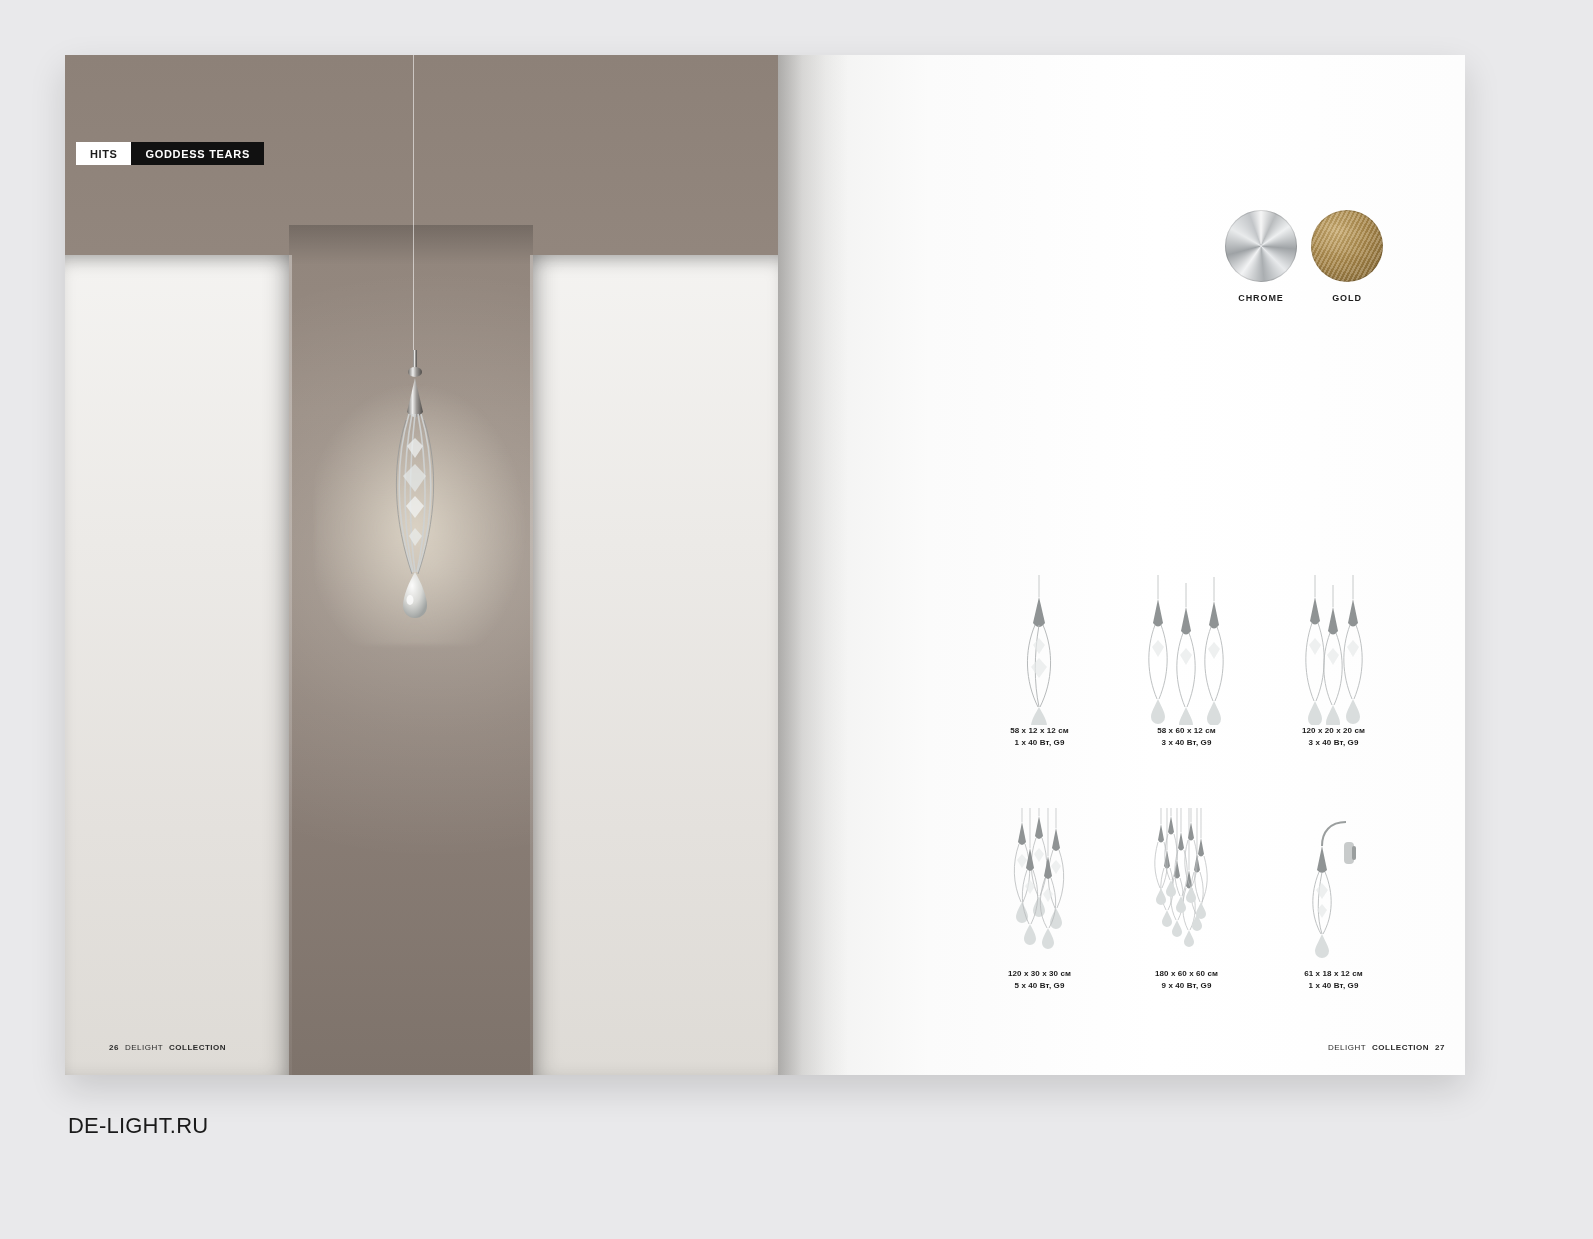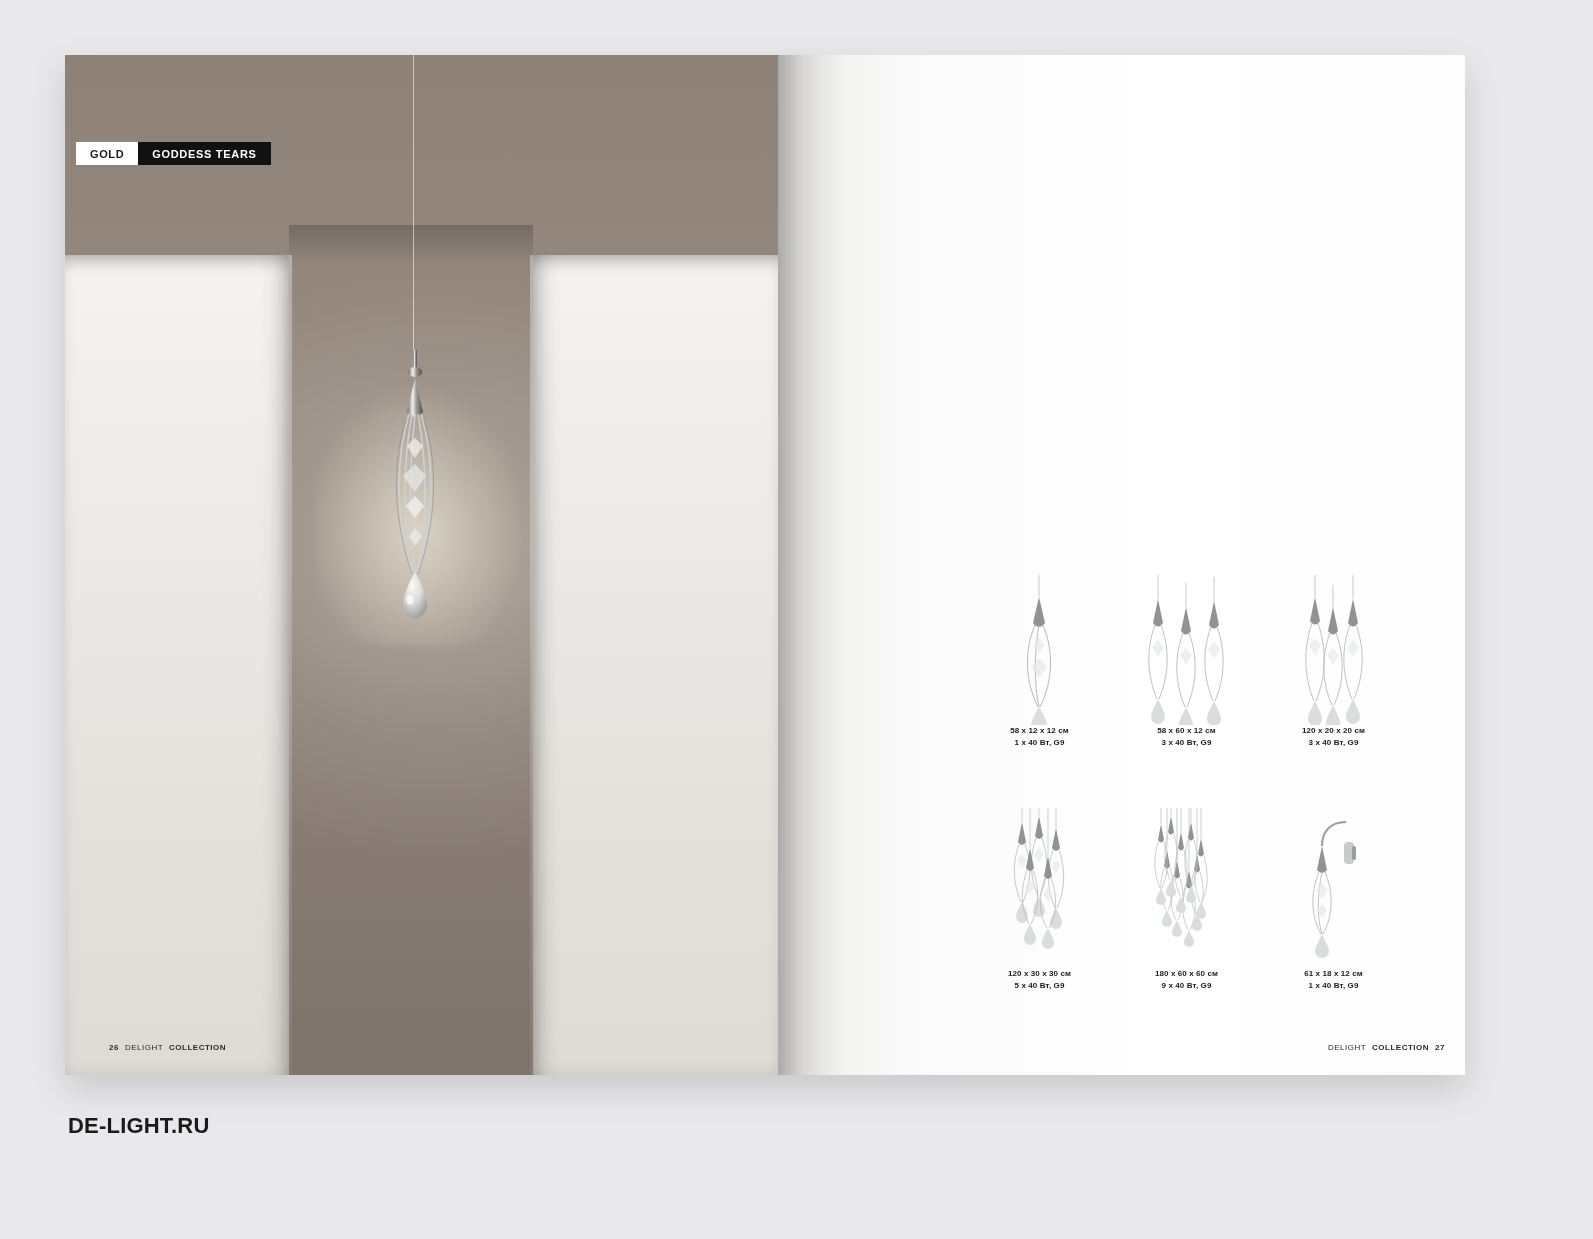--- a/index.html
+++ b/index.html
@@ -254,21 +254,21 @@
     color: #1a1a1a;
     line-height: 1.28;
   }
   .caption .l1 {
     font-size: 22px;
     font-weight: bold;
     letter-spacing: 0.2px;
   }
   .caption .l2 {
     font-size: 22px;
-    font-weight: bold;
+    font-weight: normal;
     letter-spacing: 0.2px;
   }
 </style>
 </head>
 <body>
 
 <div class="spread">
 
   <div class="page-left">
     <div class="wall"></div>
@@ -319,34 +319,44 @@
           <polygon points="41,156 50,146 59,156 50,168" fill="#f2f4f4"></polygon>
           <polygon points="44,186 50,178 57,186 50,196" fill="#e9eceb"></polygon>
         </g>
 
         <path d="M50 222 C44 232 38 246 38 256 A12 12 0 0 0 62 256 C62 246 56 232 50 222 Z" fill="url(#dropG)"></path>
         <ellipse cx="45" cy="250" rx="3.5" ry="5" fill="#ffffff" opacity="0.75"></ellipse>
       </svg>
     </div>
 
     <div class="tag-row">
-      <div class="tag-hits">GOLD</div>
+      <div class="tag-hits">HITS</div>
       <div class="tag-name">GODDESS TEARS</div>
     </div>
 
     <div class="footer-left">
       <span class="fnum">26</span>
       <span class="fbrand-light">DELIGHT</span>
       <span class="fbrand-bold">COLLECTION</span>
     </div>
   </div>
 
   <div class="page-right">
     <div class="gutter-shade"></div>
 
+    <div class="finishes">
+      <div class="finish">
+        <div class="swatch chrome"></div>
+        <div class="finish-label">CHROME</div>
+      </div>
+      <div class="finish">
+        <div class="swatch gold"></div>
+        <div class="finish-label">GOLD</div>
+      </div>
+    </div>
 
     <div class="grid">
 
       <div class="grid-row">
 
         <div class="cell">
           <div class="cell-art">
             <svg width="147" height="150" viewBox="0 0 147 150">
               <g stroke="#b9bcbd" stroke-width="0.8" fill="none">
                   <line x1="73" y1="0" x2="73" y2="22"></line>

